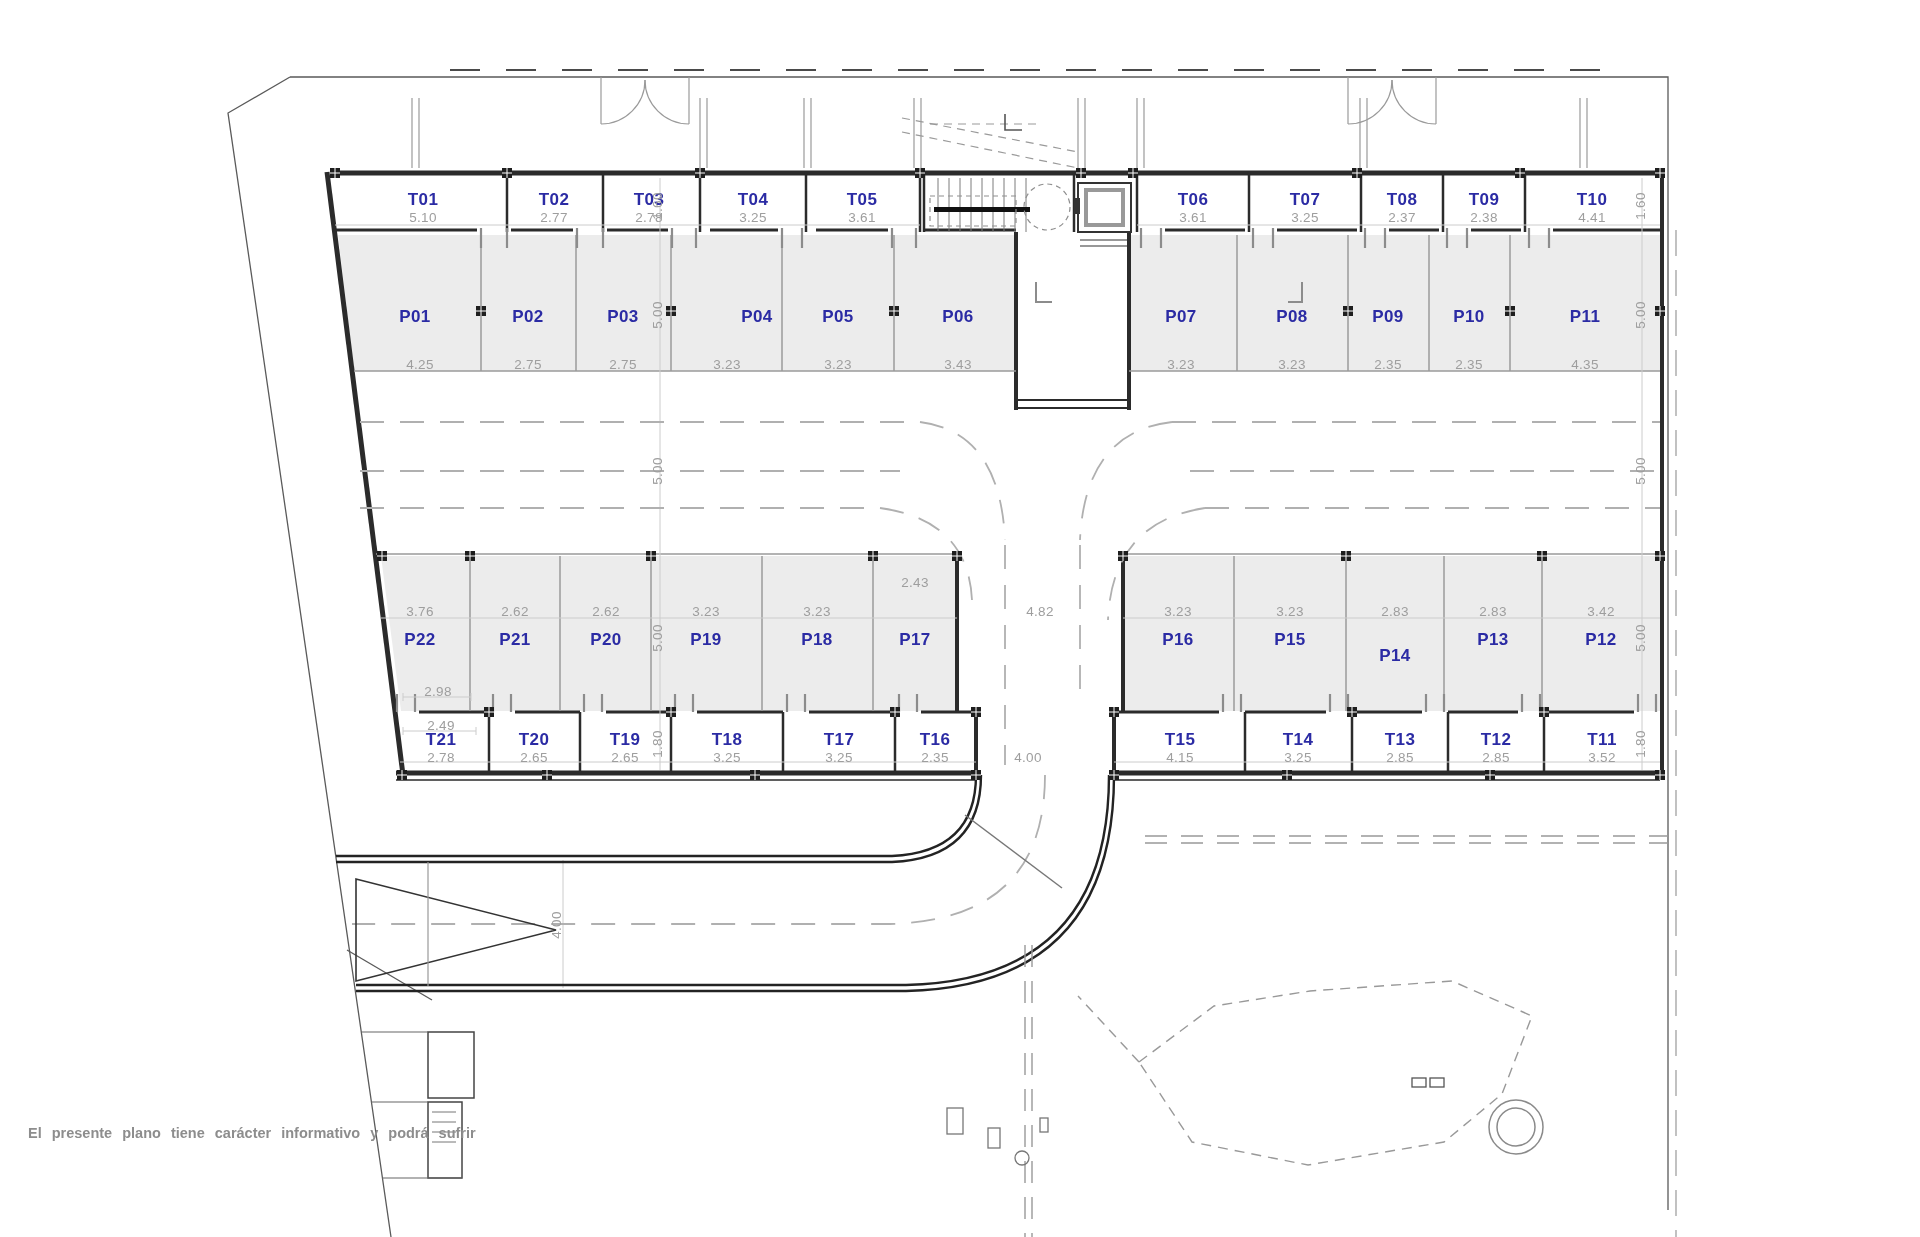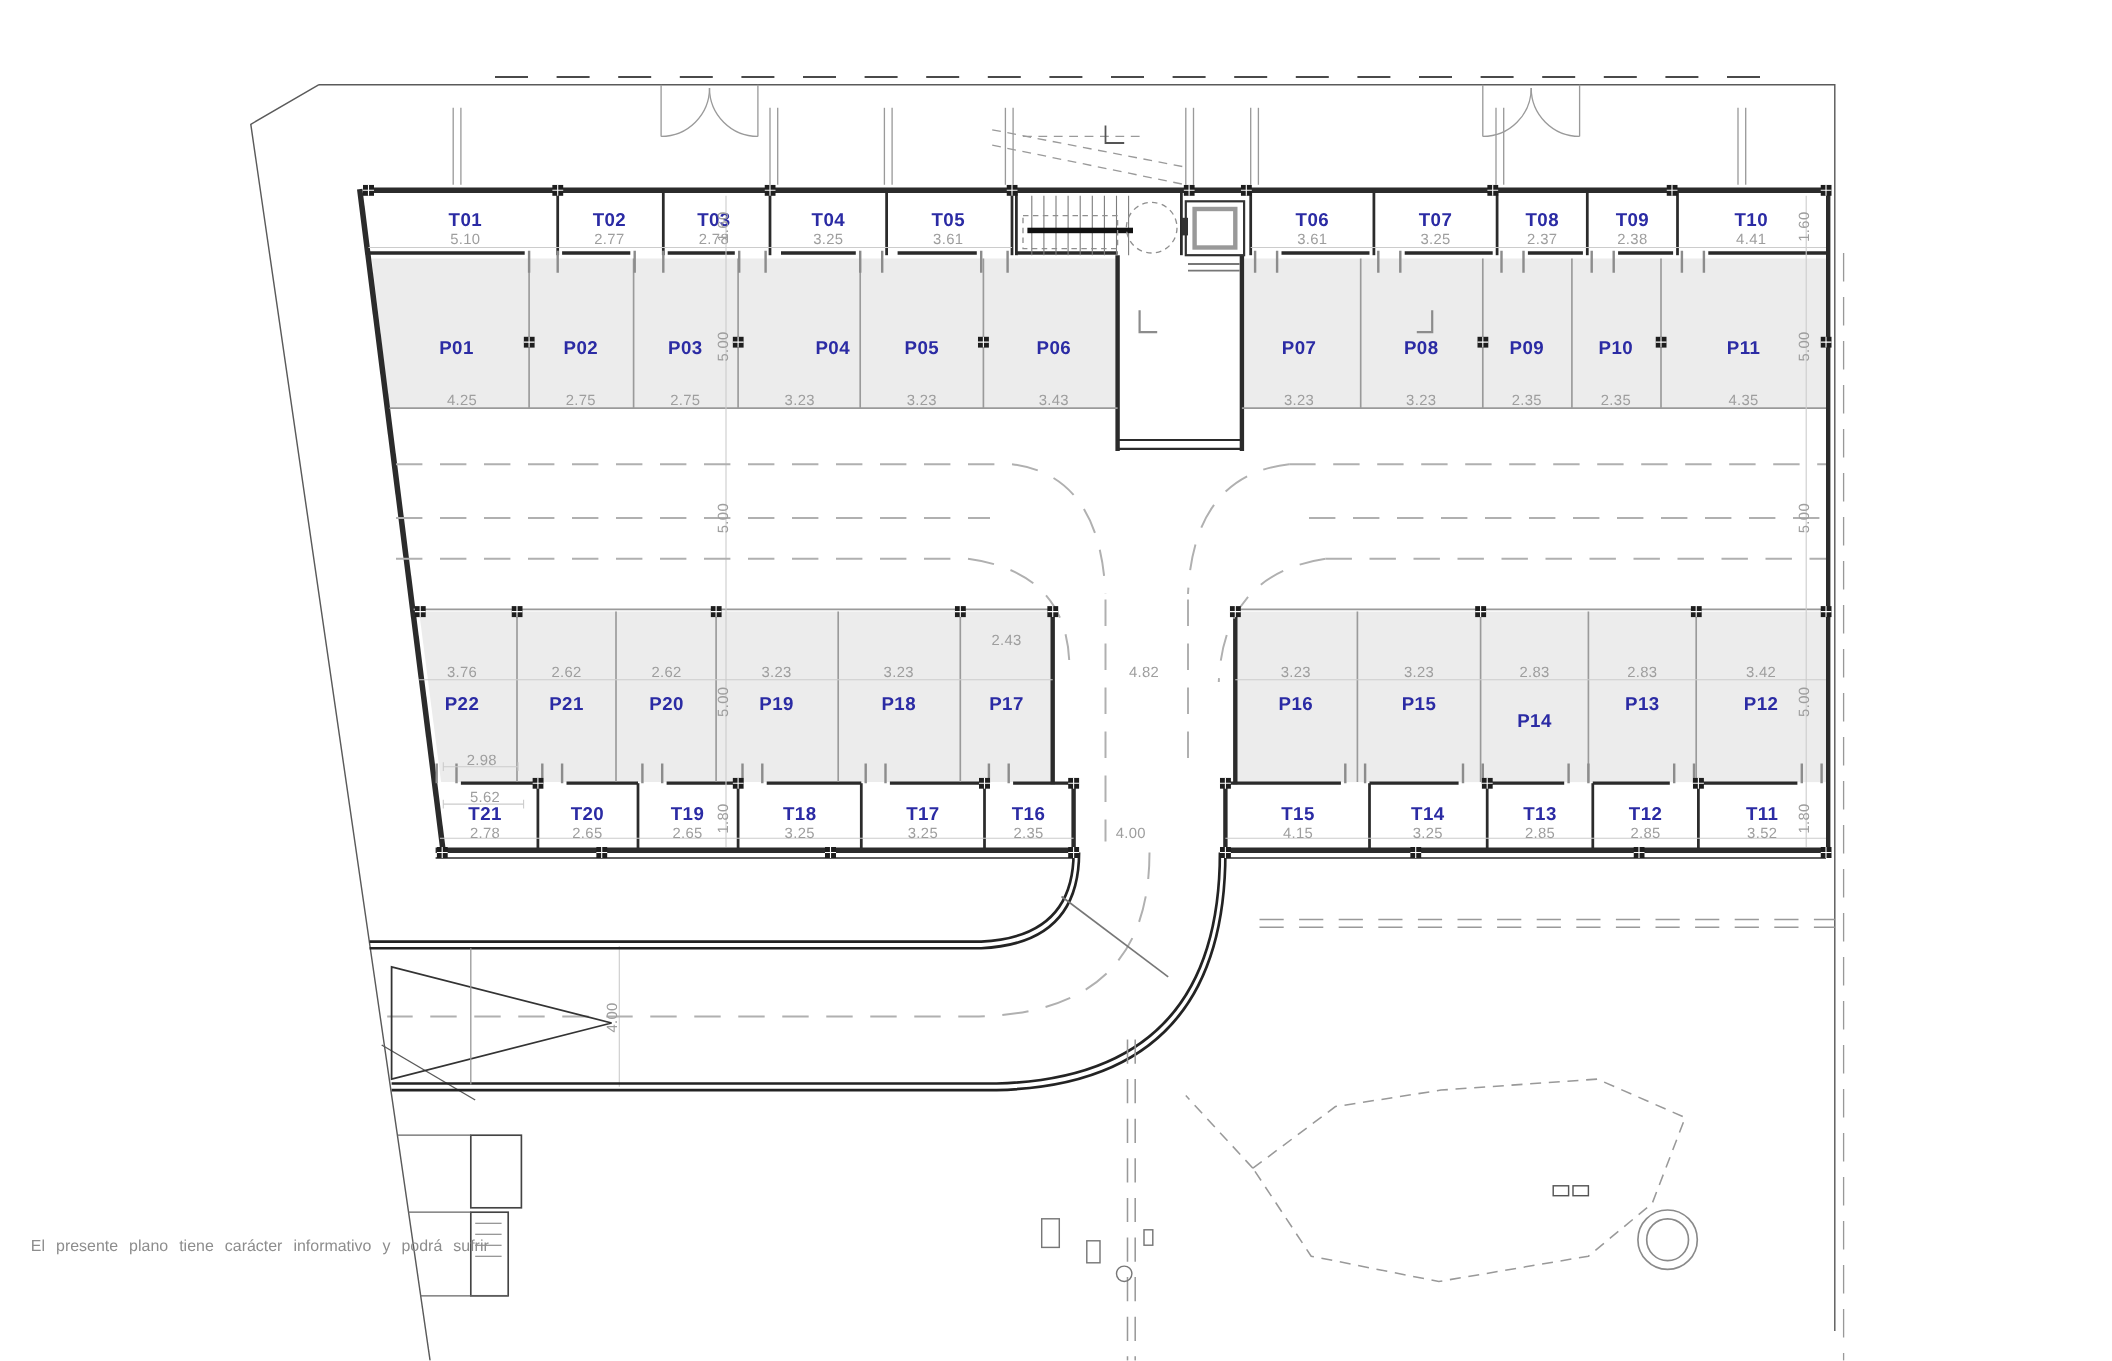--- a/index.html
+++ b/index.html
@@ -10,21 +10,21 @@
        font:600 17px "Liberation Sans",sans-serif;letter-spacing:.4px;white-space:nowrap;}
   .dim{position:absolute;transform:translate(-50%,-50%);color:#9e9e9e;
        font:400 13.5px "Liberation Sans",sans-serif;letter-spacing:.3px;white-space:nowrap;}
   .vdim{position:absolute;transform:translate(-50%,-50%) rotate(-90deg);color:#9e9e9e;
        font:400 13.5px "Liberation Sans",sans-serif;letter-spacing:.3px;white-space:nowrap;}
   #titleblock{position:absolute;right:20px;top:1094px;width:360px;text-align:right;color:#1a1a87;}
   #titleblock .t1{font:700 28px "Liberation Sans",sans-serif;letter-spacing:.2px;}
   #titleblock .t2{font:700 26px "Liberation Sans",sans-serif;margin-top:3px;}
   #disclaimer{position:absolute;left:28px;top:1122px;width:470px;color:#8d8d8d;
        font:400 14.5px "Liberation Sans",sans-serif;line-height:1.6;}
-  #disclaimer .d1{word-spacing:6px;white-space:nowrap;}
+  #disclaimer .d1{word-spacing:6px;white-space:nowrap;font-weight:bold;}
   #disclaimer .d2{white-space:nowrap;}
 </style>
 </head>
 <body>
 
 <div id="sheet">
 
 <svg width="1920" height="1237" viewBox="0 0 1920 1237">
   <defs>
     <symbol id="col">
@@ -346,21 +346,21 @@
 <div class="lbl" style="left:1178px;top:640px">P16</div>
 <div class="dim" style="left:1290px;top:611px">3.23</div>
 <div class="lbl" style="left:1290px;top:640px">P15</div>
 <div class="dim" style="left:1395px;top:611px">2.83</div>
 <div class="lbl" style="left:1395px;top:656px">P14</div>
 <div class="dim" style="left:1493px;top:611px">2.83</div>
 <div class="lbl" style="left:1493px;top:640px">P13</div>
 <div class="dim" style="left:1601px;top:611px">3.42</div>
 <div class="lbl" style="left:1601px;top:640px">P12</div>
 <div class="dim" style="left:438px;top:691px">2.98</div>
-<div class="dim" style="left:441px;top:725px">5.62</div>
+<div class="dim" style="left:441px;top:725px">2.49</div>
 
 <div class="lbl" style="left:441px;top:740px">T21</div>
 <div class="dim" style="left:441px;top:757px">2.78</div>
 <div class="lbl" style="left:534px;top:740px">T20</div>
 <div class="dim" style="left:534px;top:757px">2.65</div>
 <div class="lbl" style="left:625px;top:740px">T19</div>
 <div class="dim" style="left:625px;top:757px">2.65</div>
 <div class="lbl" style="left:727px;top:740px">T18</div>
 <div class="dim" style="left:727px;top:757px">3.25</div>
 <div class="lbl" style="left:839px;top:740px">T17</div>

